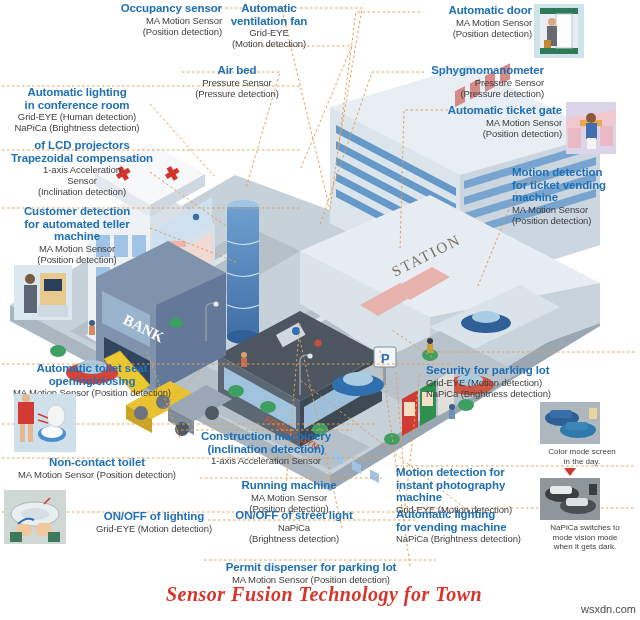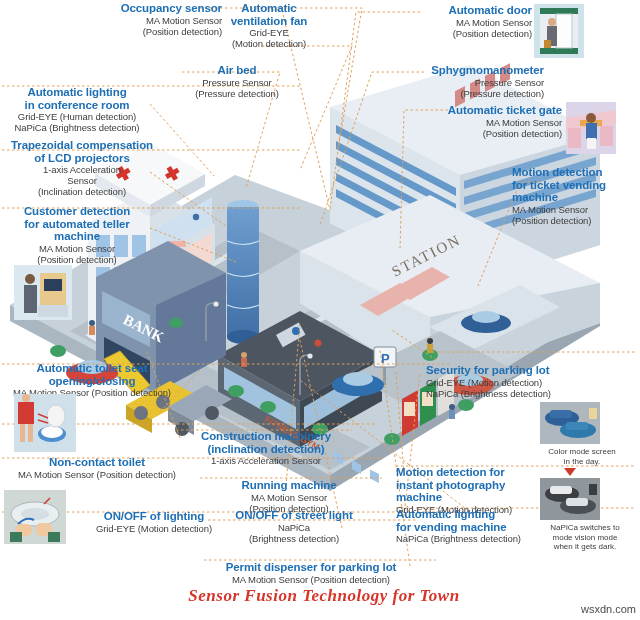--- a/index.html
+++ b/index.html
@@ -27,21 +27,21 @@
   .capt{position:absolute;color:#3d3d3d;font-size:8px;line-height:9.5px;}
 
   
   #scene{position:absolute;left:0;top:55px;width:640px;height:460px;}
   svg{display:block;overflow:visible;}
 
   
   #title{
     position:absolute;left:0;right:0;bottom:14px;text-align:center;
     color:#d7342a;font-family:"Liberation Serif", serif;
-    font-style:italic;font-weight:bold;font-size:17px;letter-spacing:.5px;margin-left:8px;
+    font-style:italic;font-weight:bold;font-size:20px;letter-spacing:.5px;margin-left:8px;
   }
   #wm{position:absolute;right:4px;bottom:5px;color:#4a4a4a;font-size:11px;}
   .arrow-dn{position:absolute;width:0;height:0;
     border-left:6px solid transparent;border-right:6px solid transparent;
     border-top:8px solid #d03a2a;}
 </style>
 </head>
 <body>
 
 <div id="root">
@@ -389,22 +389,22 @@
   </div>
 
   <div class="label ta-l" style="left:2px;top:86px;width:150px">
     <div class="hd">Automatic lighting</div>
     <div class="hd">in conference room</div>
     <div class="sub">Grid-EYE (Human detection)</div>
     <div class="sub">NaPiCa (Brightness detection)</div>
   </div>
 
   <div class="label ta-l" style="left:2px;top:139px;width:160px">
+    <div class="hd">of LCD projectors</div>
     <div class="hd">Trapezoidal compensation</div>
-    <div class="hd">of LCD projectors</div>
     <div class="sub">1-axis Acceleration</div>
     <div class="sub">Sensor</div>
     <div class="sub">(Inclination detection)</div>
   </div>
 
   <div class="label ta-l" style="left:2px;top:205px;width:150px">
     <div class="hd">Customer detection</div>
     <div class="hd">for automated teller</div>
     <div class="hd">machine</div>
     <div class="sub">MA Motion Sensor</div>

